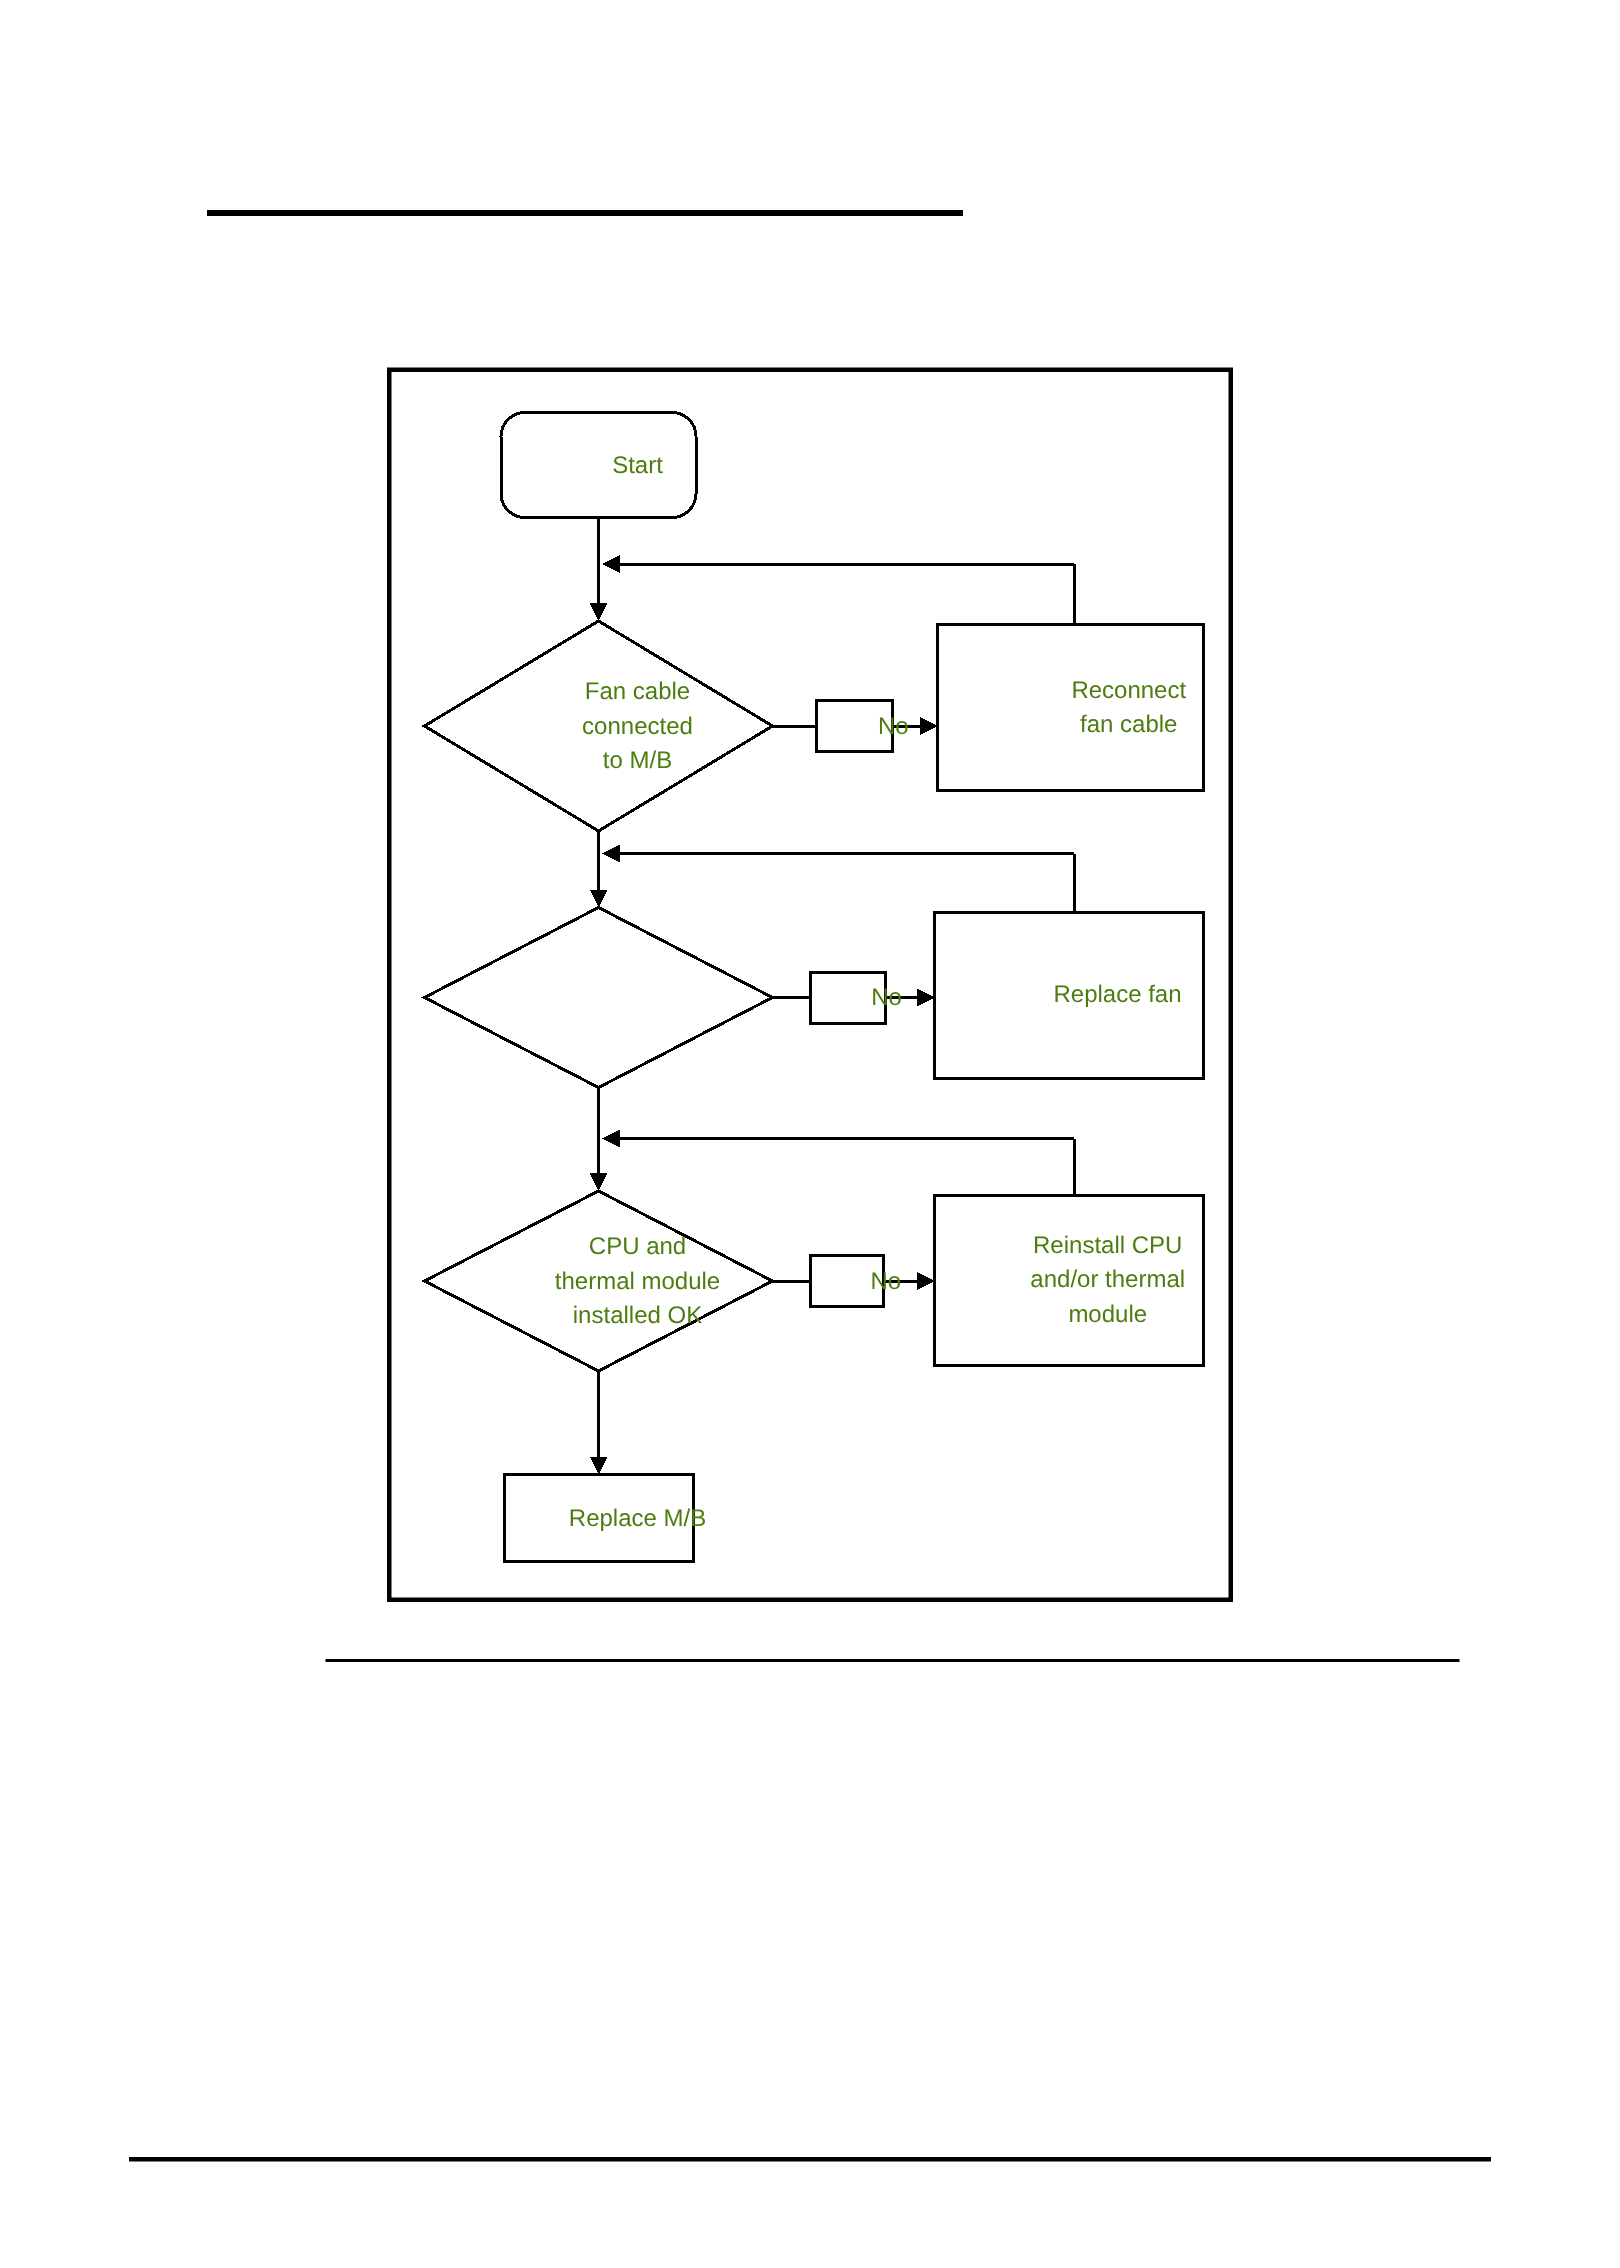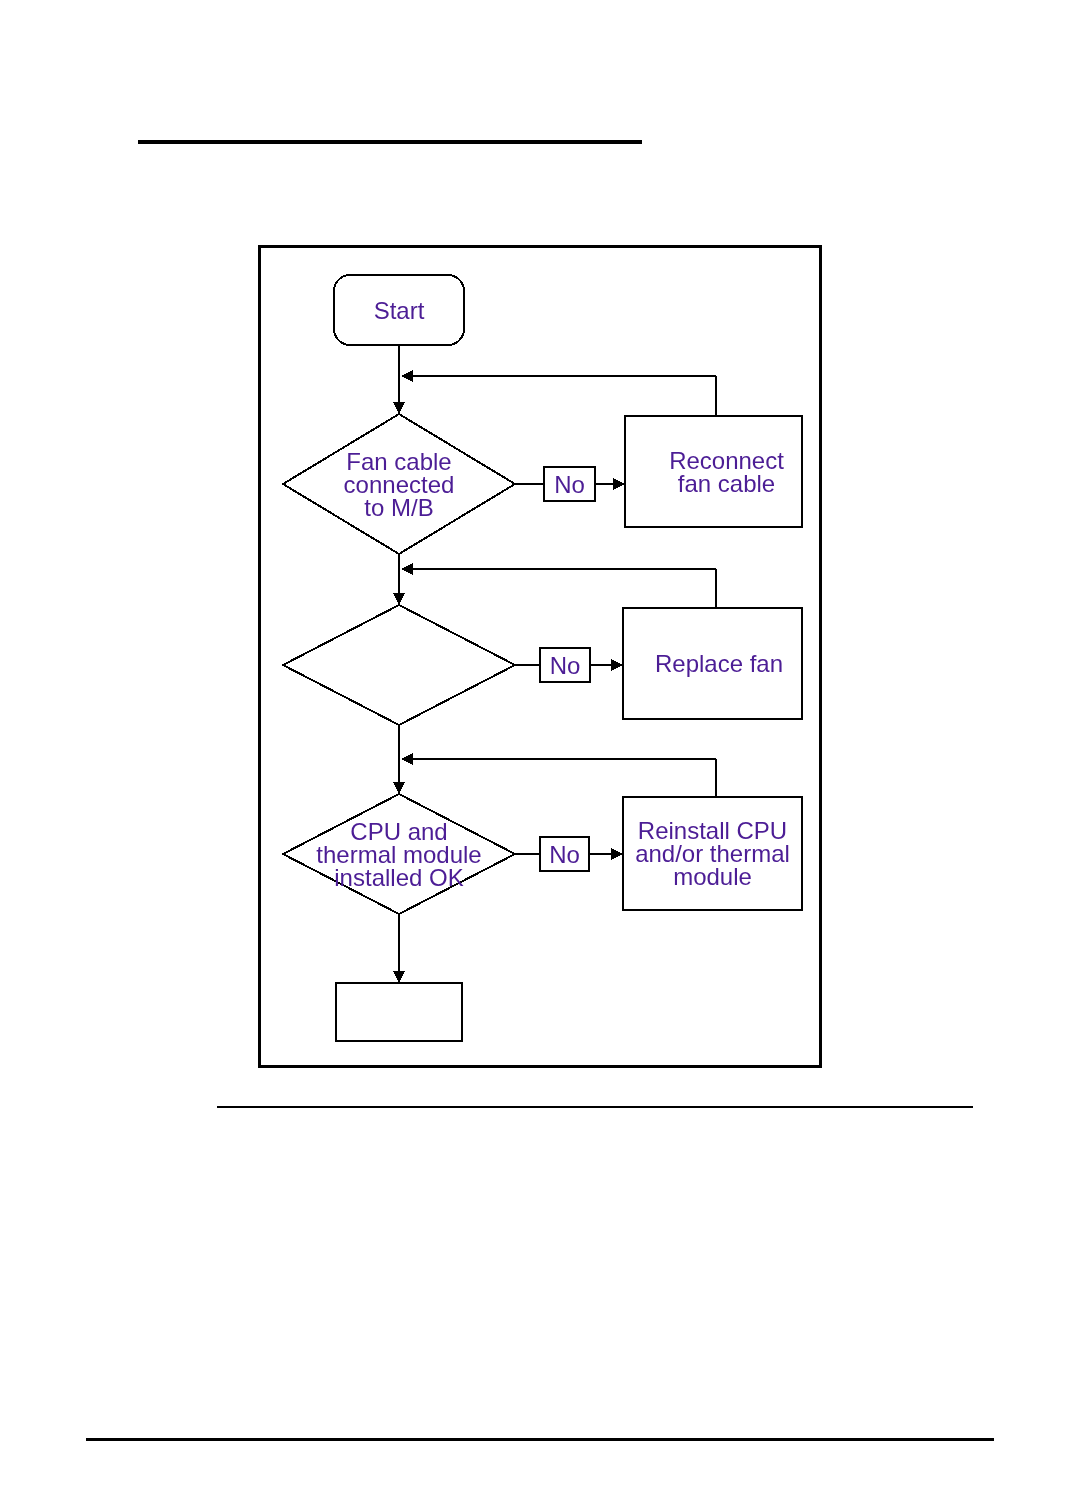--- a/index.html
+++ b/index.html
@@ -25,24 +25,25 @@
     box-sizing: border-box;
   }
   .frame svg { position: absolute; left: 0; top: 0; width: 558px; height: 817px; }
 
   .lbl {
     position: absolute;
     display: flex;
     align-items: center;
     justify-content: center;
     text-align: center;
-    font-size: 24px;
+    font-size: 16px;
     line-height: 23px;
     white-space: pre-line;
-    color: #4c1d95;
+    color: #4d7c0f;
+    padding-left: 26px;
   }
   
   .lbl-start { left: 73px;  top: 27px;  width: 130px; height: 70px; }
   .lbl-d1    { left: 22px;  top: 166px; width: 232px; height: 140px; }
   .lbl-no1   { left: 283px; top: 219px; width: 51px;  height: 34px; }
   .lbl-a1    { left: 364px; top: 168px; width: 177px; height: 111px; margin-left: 13px; }
   .lbl-d2    { left: 22px;  top: 357px; width: 232px; height: 120px; }
   .lbl-no2   { left: 279px; top: 400px; width: 50px;  height: 34px; }
   .lbl-a2    { left: 362px; top: 360px; width: 192px; height: 111px; }
   .lbl-d3    { left: 22px;  top: 546px; width: 232px; height: 120px; }
@@ -119,18 +120,19 @@
 fan cable</div>
     <div class="lbl lbl-no2">No</div>
     <div class="lbl lbl-a2">Replace fan</div>
     <div class="lbl lbl-d3">CPU and
 thermal module
 installed OK</div>
     <div class="lbl lbl-no3">No</div>
     <div class="lbl lbl-a3">Reinstall CPU
 and/or thermal
 module</div>
+    <div class="lbl lbl-end">Replace M/B</div>
   </div>
 
   <div class="rule rule-caption"></div>
   <div class="rule rule-footer"></div>
 
 </div>
 
 </body></html>

